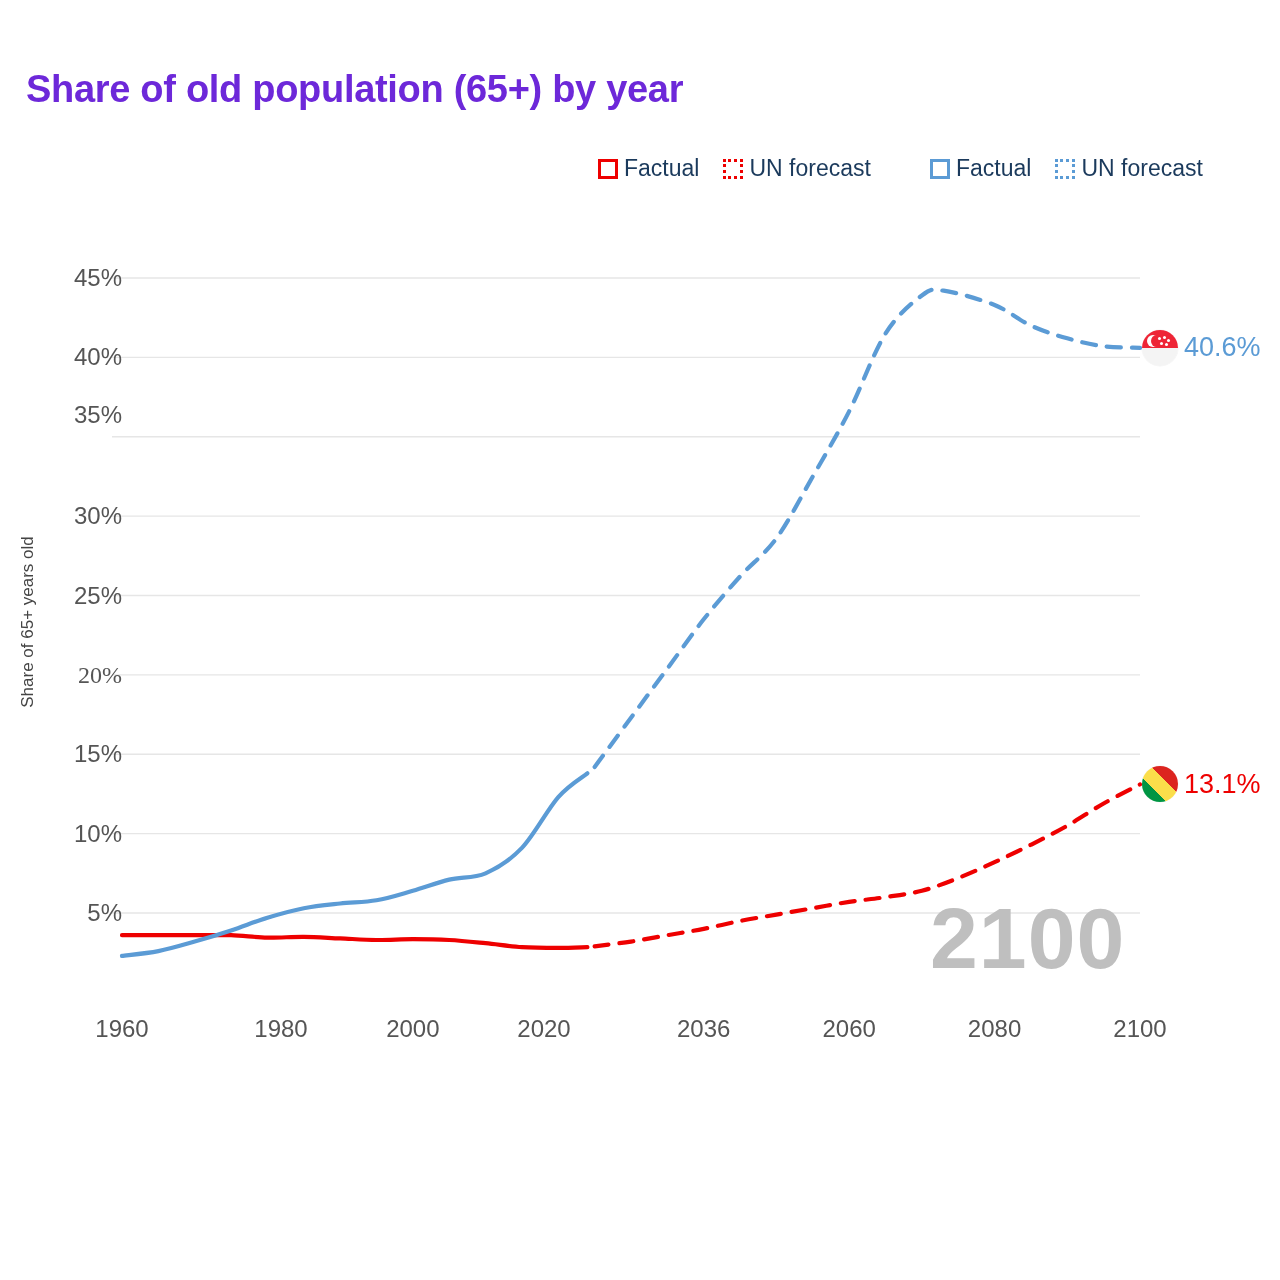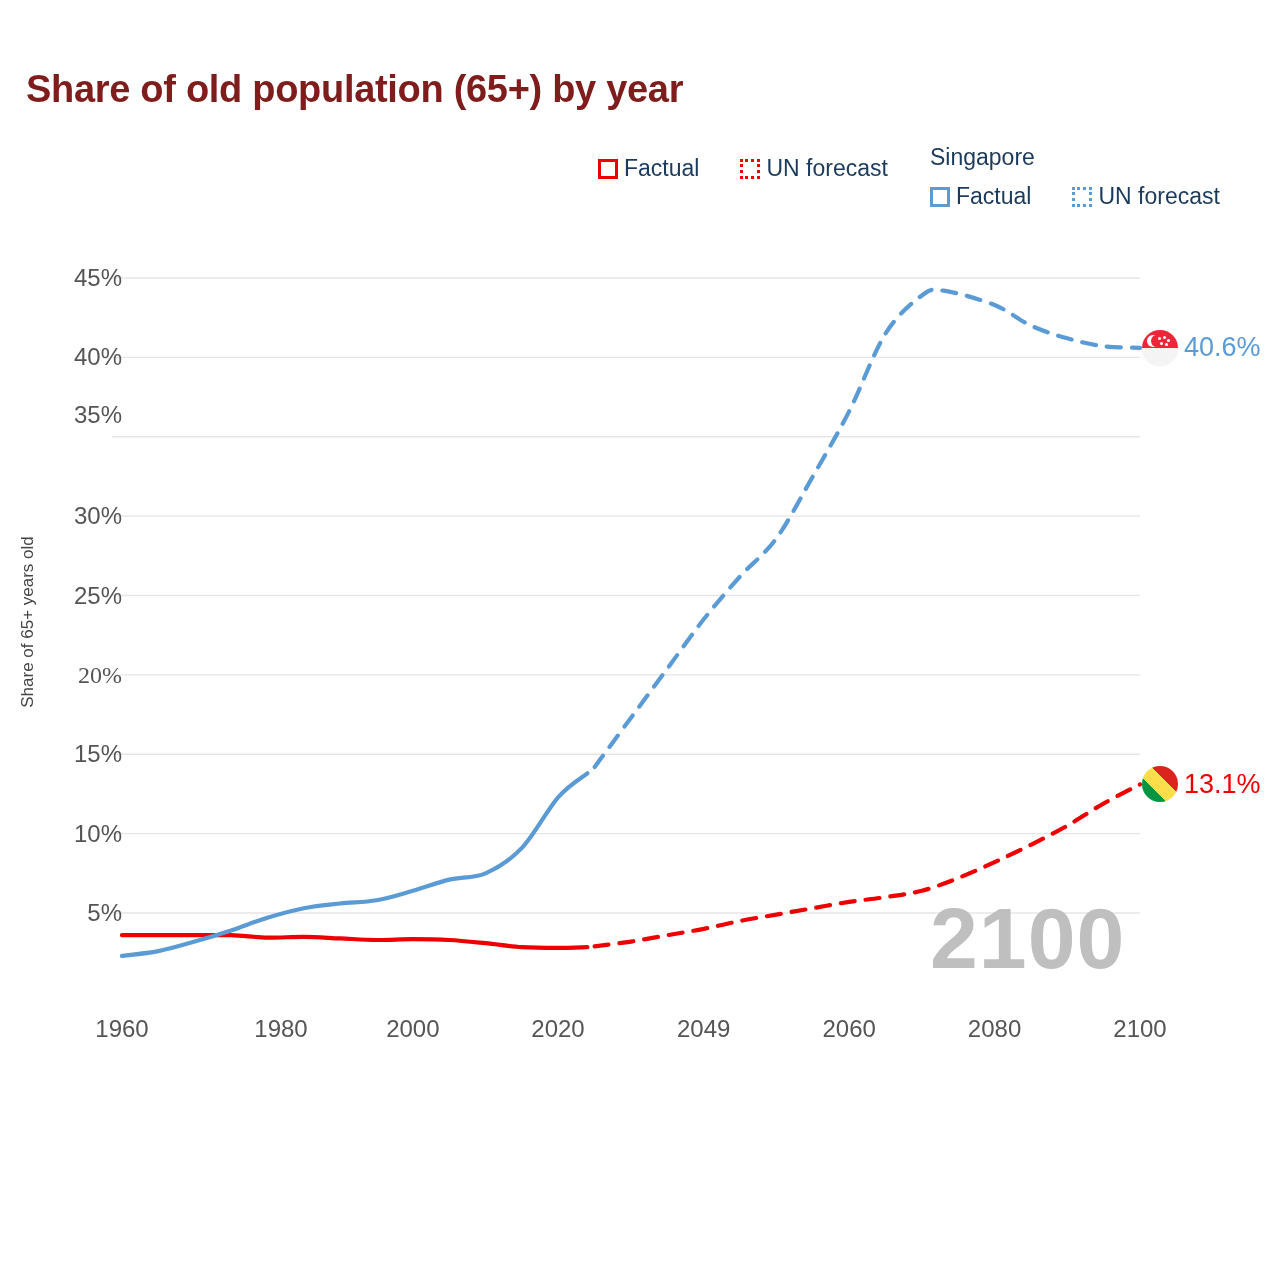--- a/index.html
+++ b/index.html
@@ -23,21 +23,21 @@
   }
 
   
   .title {
     position: absolute;
     left: 26px;
     top: 68px;
     font-size: 38px;
     font-weight: bold;
     letter-spacing: -0.3px;
-    color: #7f1d1d;
+    color: #6d28d9;
     white-space: nowrap;
   }
 
   
   .legend {
     position: absolute;
     left: 598px;
     top: 143px;
     width: 660px;
     height: 78px;
@@ -52,21 +52,20 @@
     font-size: 23px;
     color: #1b3a5c;
     line-height: 28px;
     white-space: nowrap;
   }
   .legend-items {
     display: flex;
     align-items: center;
     margin-top: 12px;
     white-space: nowrap;
-    gap: 17px;
   }
   .legend-item {
     display: flex;
     align-items: center;
     margin-right: 24px;
   }
   .legend-swatch {
     width: 20px;
     height: 20px;
     box-sizing: border-box;
@@ -227,21 +226,20 @@
           <span class="legend-label">Factual</span>
         </div>
         <div class="legend-item">
           <span class="legend-swatch sw-dot-red"></span>
           <span class="legend-label">UN forecast</span>
         </div>
       </div>
     </div>
 
     <div class="legend-group singapore">
-      <div class="legend-country">Singapore</div>
       <div class="legend-items">
         <div class="legend-item">
           <span class="legend-swatch sw-solid-blue"></span>
           <span class="legend-label">Factual</span>
         </div>
         <div class="legend-item">
           <span class="legend-swatch sw-dot-blue"></span>
           <span class="legend-label">UN forecast</span>
         </div>
       </div>
@@ -281,22 +279,22 @@
         <div class="ytick" style="top: 595.5px;">25%</div>
         <div class="ytick" style="top: 516.125px;">30%</div>
         <div class="ytick" style="top: 415px;">35%</div>
         <div class="ytick" style="top: 357.375px;">40%</div>
         <div class="ytick" style="top: 278px;">45%</div>
       </div>
     <div id="xtick-layer">
         <div class="xtick" style="left: 122px;">1960</div>
         <div class="xtick" style="left: 281px;">1980</div>
         <div class="xtick" style="left: 412.857px;">2000</div>
-        <div class="xtick" style="left: 558px; text-align: center;">2020</div>
-        <div class="xtick" style="left: 703.714px;">2049</div>
+        <div class="xtick" style="left: 544px; text-align: center;">2020</div>
+        <div class="xtick" style="left: 703.714px;">2036</div>
         <div class="xtick" style="left: 849.143px;">2060</div>
         <div class="xtick" style="left: 994.571px;">2080</div>
         <div class="xtick" style="left: 1140px;">2100</div>
       </div>
 
     <div class="watermark">2100</div>
 
     <div class="endpoint" id="ep-sg" style="left: 1142px; top: 347.85px;">
       <span class="flag">
         <span class="flag-sg-top"></span>

